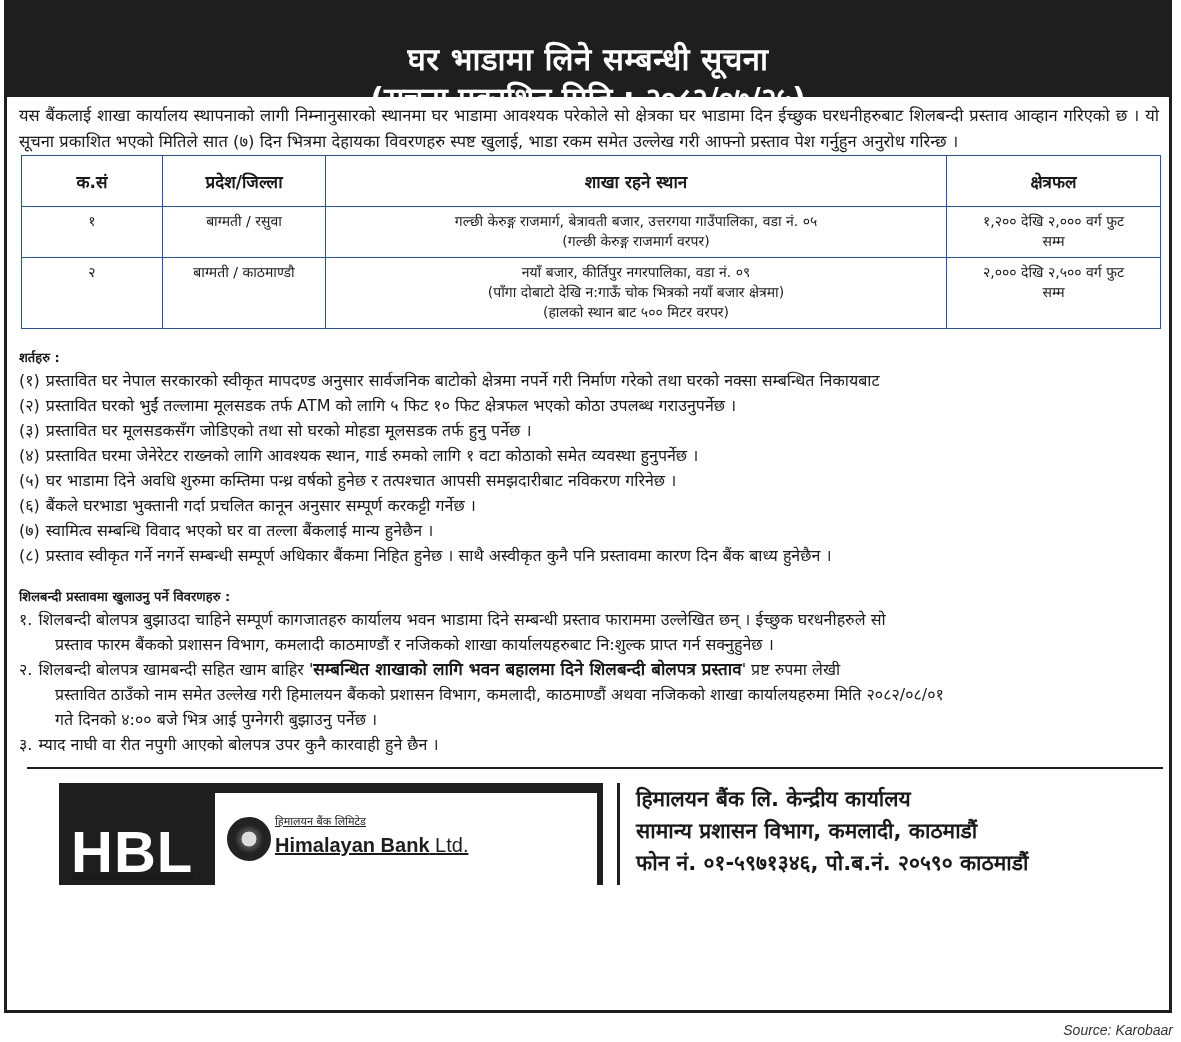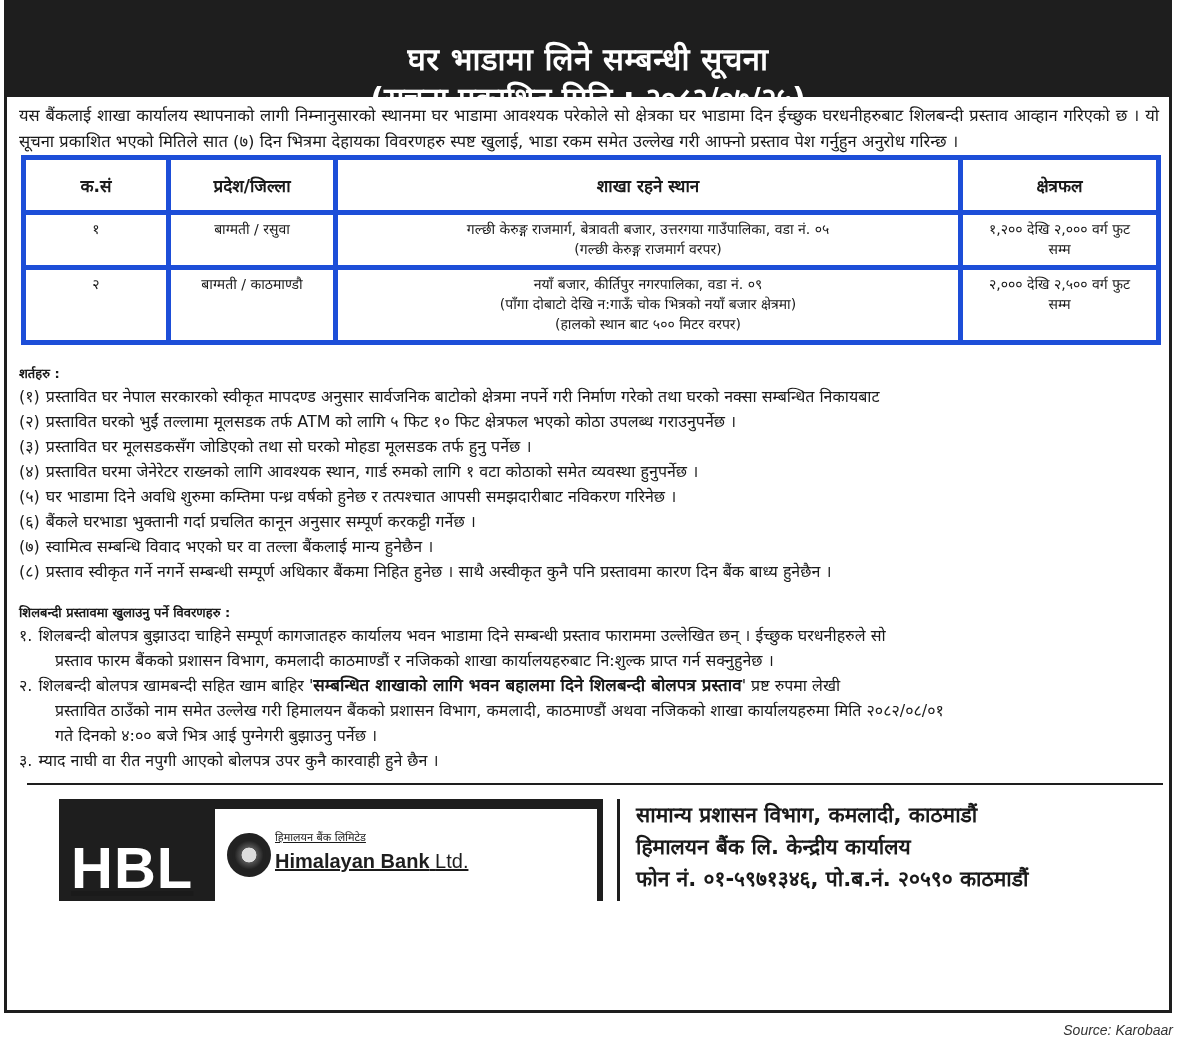--- a/index.html
+++ b/index.html
@@ -17,21 +17,21 @@
   }
   .header .t1 { font-size: 31px; font-weight: bold; line-height: 40px; letter-spacing: 0.5px; margin-top: 28px; }
   .header .t2 { font-size: 30px; font-weight: bold; line-height: 40px; }
   .body { padding: 6px 10px 0 12px; }
   .intro { font-size: 16.5px; line-height: 26px; text-align: justify; }
   .section-title { text-align: center; font-weight: bold; font-size: 19px; margin: 4px 0 4px; }
   table.branches {
     width: 1140px; border-collapse: collapse; font-size: 14px; margin-left: 2px;
   }
   table.branches th, table.branches td {
-    border: 5px solid #1d4ed8; text-align: center; vertical-align: top; padding: 4px 6px;
+    border: 1px solid #1d4ed8; text-align: center; vertical-align: top; padding: 4px 6px;
   }
   table.branches th { font-size: 17px; font-weight: bold; height: 42px; vertical-align: middle; }
   table.branches td { line-height: 20px; }
   table.branches tr.r1 td { height: 42px; }
   table.branches tr.r2 td { height: 62px; }
   .h2 { font-weight: bold; font-size: 13px; margin: 19px 0 2px; }
   ol.terms { list-style: none; margin: 0; padding: 0; font-size: 16px; line-height: 25px; }
   ol.terms li { padding-left: 0; }
   ol.terms li .cont { padding-left: 36px; display: block; }
   .num { margin-right: 6px; }
@@ -133,21 +133,21 @@
         <div class="hbl">HBL</div>
         <div class="logo-white">
           <div class="emblem"></div>
           <div class="bank-name-wrap">
             <div class="bank-np">हिमालयन बैंक लिमिटेड</div>
             <div class="bank-en"><span>Himalayan Bank</span> <span class="ltd">Ltd.</span></div>
           </div>
         </div>
       </div>
       <div class="addr">
+        <div>हिमालयन बैंक लि. केन्द्रीय कार्यालय</div>
         <div>सामान्य प्रशासन विभाग, कमलादी, काठमाडौं</div>
-        <div>हिमालयन बैंक लि. केन्द्रीय कार्यालय</div>
         <div>फोन नं. ०१-५९७१३४६, पो.ब.नं. २०५९० काठमाडौं</div>
       </div>
     </div>
   </div>
 </div>
 
 <div class="source">Source: Karobaar</div>
 
 </body></html>

